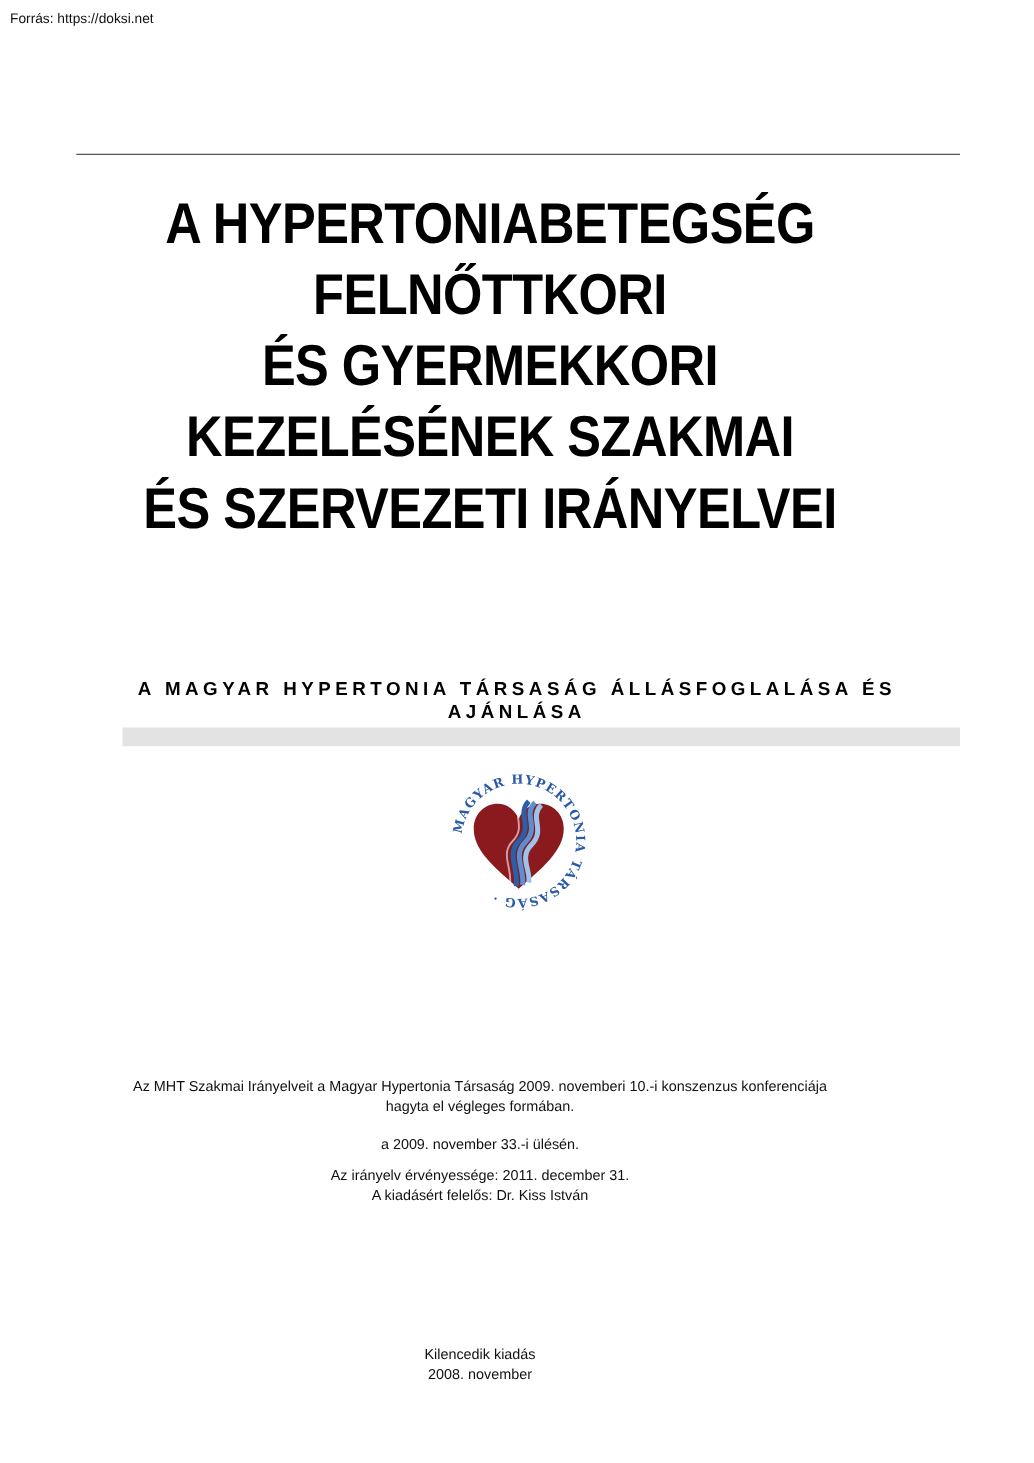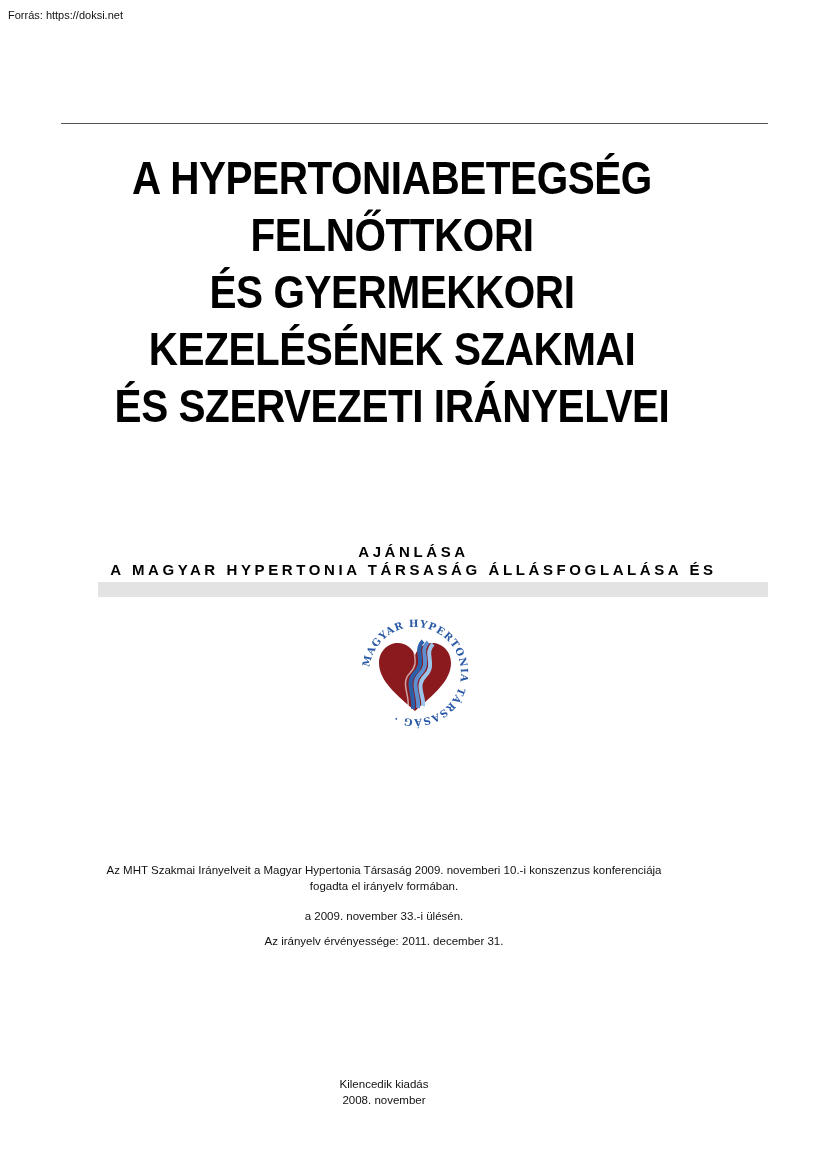--- a/index.html
+++ b/index.html
@@ -26,22 +26,22 @@
 
 <div class="title">
   <span class="title-line">A HYPERTONIABETEGSÉG</span>
   <span class="title-line">FELNŐTTKORI</span>
   <span class="title-line">ÉS GYERMEKKORI</span>
   <span class="title-line">KEZELÉSÉNEK SZAKMAI</span>
   <span class="title-line">ÉS SZERVEZETI IRÁNYELVEI</span>
 </div>
 
 <div class="subtitle">
+  <div>A MAGYAR HYPERTONIA TÁRSASÁG ÁLLÁSFOGLALÁSA ÉS</div>
   <div>AJÁNLÁSA</div>
-  <div>A MAGYAR HYPERTONIA TÁRSASÁG ÁLLÁSFOGLALÁSA ÉS</div>
 </div>
 
 <div class="gray-bar"></div>
 
 <div class="logo">
   <svg width="116" height="116" viewBox="0 0 116 116">
     <defs>
       <path id="ring" d="M58,58 m-46,0 a46,46 0 1,1 92,0 a46,46 0 1,1 -92,0"></path>
     </defs>
 
@@ -53,27 +53,28 @@
     <path d="M61,26 C51,36 65,46 53,58 C43,68 53,80 51,92" stroke="#ffffff" stroke-width="1.5" fill="none" opacity="0.6"></path>
 
     <text font-family="DejaVu Serif, serif" font-size="10" font-weight="bold" fill="#2a5aa6" letter-spacing="1">
       <textPath href="#ring" startOffset="2%">MAGYAR HYPERTONIA TÁRSASÁG ·</textPath>
     </text>
   </svg>
 </div>
 
 <div class="notes p1">
   <div>Az MHT Szakmai Irányelveit a Magyar Hypertonia Társaság 2009. novemberi 10.-i konszenzus konferenciája</div>
-  <div>fogadta el irányelv formában.</div>
+  <div>hagyta el végleges formában.</div>
 </div>
 
 <div class="notes p2">
   <div>a 2009. november 33.-i ülésén.</div>
 </div>
 
 <div class="notes p3">
   <div>Az irányelv érvényessége: 2011. december 31.</div>
+  <div>A kiadásért felelős: Dr. Kiss István</div>
 </div>
 
 <div class="notes p4">
   <div>Kilencedik kiadás</div>
   <div>2008. november</div>
 </div>
 
 </body></html>

